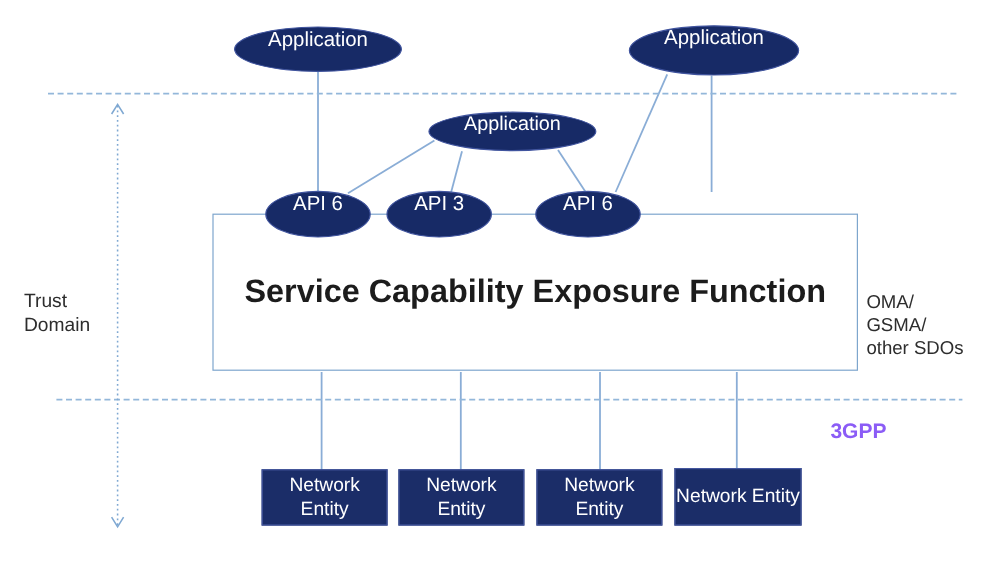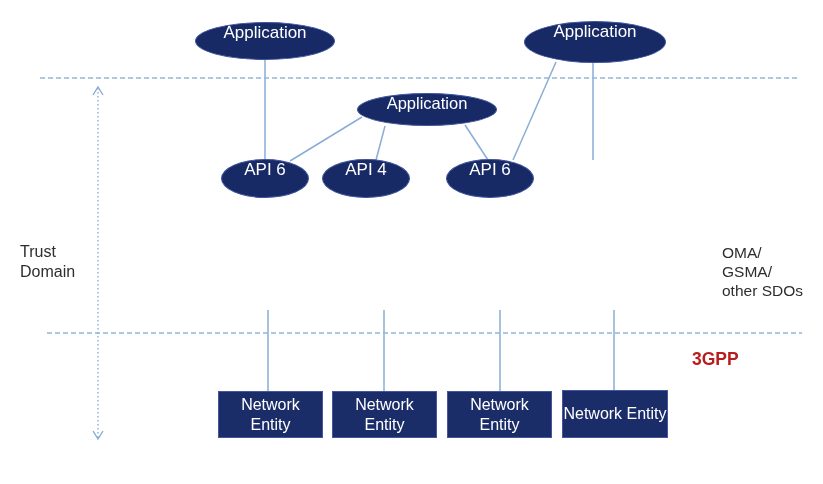--- a/index.html
+++ b/index.html
@@ -91,21 +91,21 @@
     white-space: pre-line;
     z-index: 4;
   }
   .trust-domain-label { left: 20px; top: 242px; }
   .sdo-label { left: 722px; top: 243px; font-size: 15.5px; line-height: 19px; }
   .gpp-label {
     position: absolute;
     left: 692px; top: 349px;
     font-size: 17.5px;
     font-weight: bold;
-    color: #b91c1c;
+    color: #8b5cf6;
     z-index: 4;
   }
 </style>
 </head>
 <body>
 
 <div class="canvas">
 
   <svg class="layer-svg" viewBox="0 0 823 484" xmlns="http://www.w3.org/2000/svg">
 
@@ -128,36 +128,39 @@
       <line x1="47" y1="333" x2="802" y2="333"></line>
     </g>
 
     <g stroke="#7fa8d2" stroke-width="1.3" fill="none">
       <line x1="98" y1="88" x2="98" y2="438" stroke-dasharray="1.5,2.5"></line>
       <polyline points="93,95 98,87 103,95"></polyline>
       <polyline points="93,431 98,439 103,431"></polyline>
     </g>
   </svg>
 
+  <div class="scef-rect">
+    <span class="scef-title">Service Capability Exposure Function</span>
+  </div>
 
   <div class="node-ellipse app-1">
     <span>Application</span>
   </div>
   <div class="node-ellipse app-2">
     <span>Application</span>
   </div>
   <div class="node-ellipse app-3">
     <span>Application</span>
   </div>
 
   <div class="node-ellipse api-1">
     <span>API 6</span>
   </div>
   <div class="node-ellipse api-2">
-    <span>API 4</span>
+    <span>API 3</span>
   </div>
   <div class="node-ellipse api-3">
     <span>API 6</span>
   </div>
 
   <div class="node-box ne-1">
     <span>Network Entity</span>
   </div>
   <div class="node-box ne-2">
     <span>Network Entity</span>

